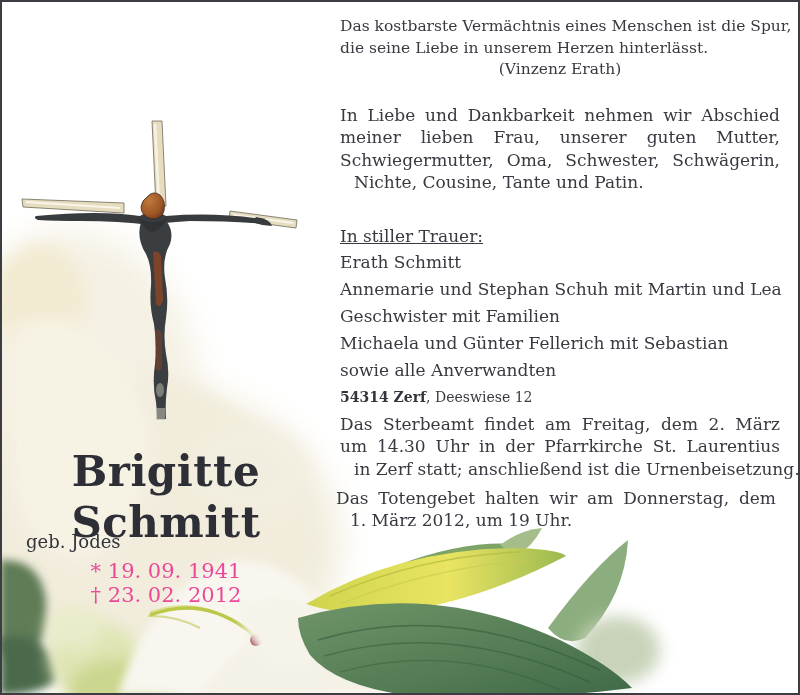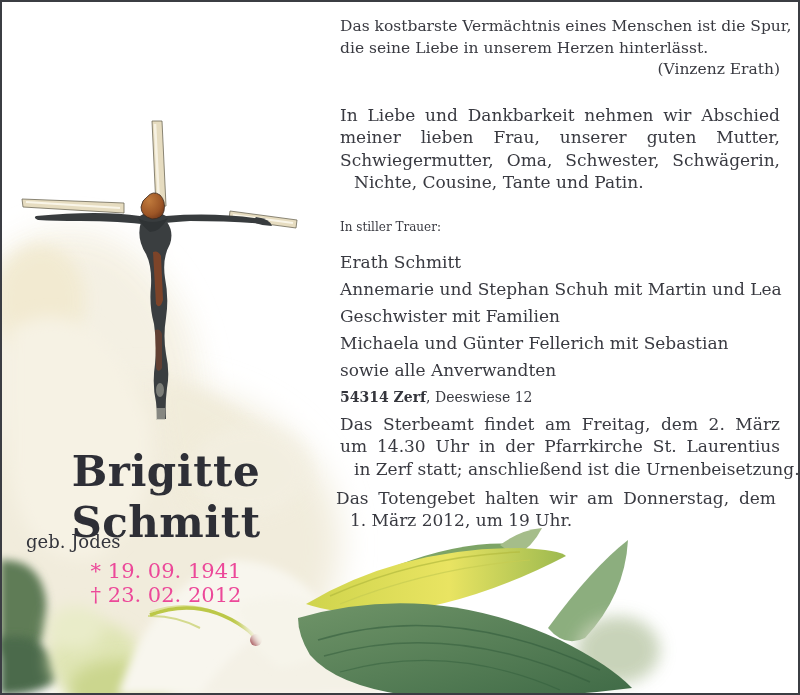--- a/index.html
+++ b/index.html
@@ -8,23 +8,23 @@
     overflow:hidden;font-family:"DejaVu Serif","Liberation Serif",serif;
   }
   .frame{
     position:absolute;inset:0;border:2.5px solid #3b3d43;z-index:6;pointer-events:none;
   }
   .art{position:absolute;left:0;top:0;z-index:1;}
   .t{position:absolute;color:#393a41;z-index:3;}
   
   .quote{left:340px;top:16px;width:440px;font-size:15.5px;line-height:21.5px;}
   .quote .ln{white-space:nowrap;}
-  .quote .attr{text-align:right;}
+  .quote .attr{text-align:center;}
   .ack{left:340px;top:104px;width:440px;font-size:17px;line-height:22.4px;}
-  .trauer{left:340px;top:216px;width:440px;font-size:12px;line-height:22px;white-space:nowrap;}
+  .trauer{left:340px;top:225px;width:440px;font-size:17px;line-height:22px;white-space:nowrap;text-decoration:underline;}
   .names{left:340px;top:249px;width:440px;font-size:17px;line-height:27px;}
   .names .ln{white-space:nowrap;}
   .addr{left:340px;top:386px;width:440px;font-size:14px;line-height:22px;white-space:nowrap;}
   .addr b{font-weight:bold;color:#34353c;}
   .service{left:340px;top:413px;width:440px;font-size:17px;line-height:22.4px;}
   .prayer{left:336px;top:487px;width:440px;font-size:17px;line-height:22.4px;}
   
   .j{text-align:justify;height:22.4px;overflow:hidden;}
   .j::after{content:"";display:inline-block;width:100%;height:0;}
   .last{white-space:nowrap;margin-left:14px;}

